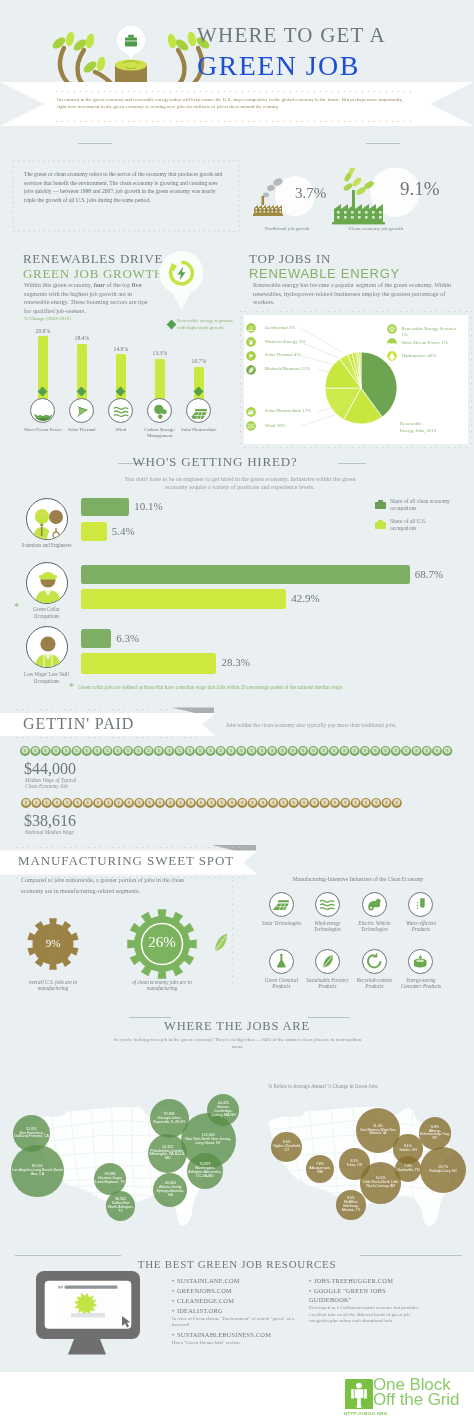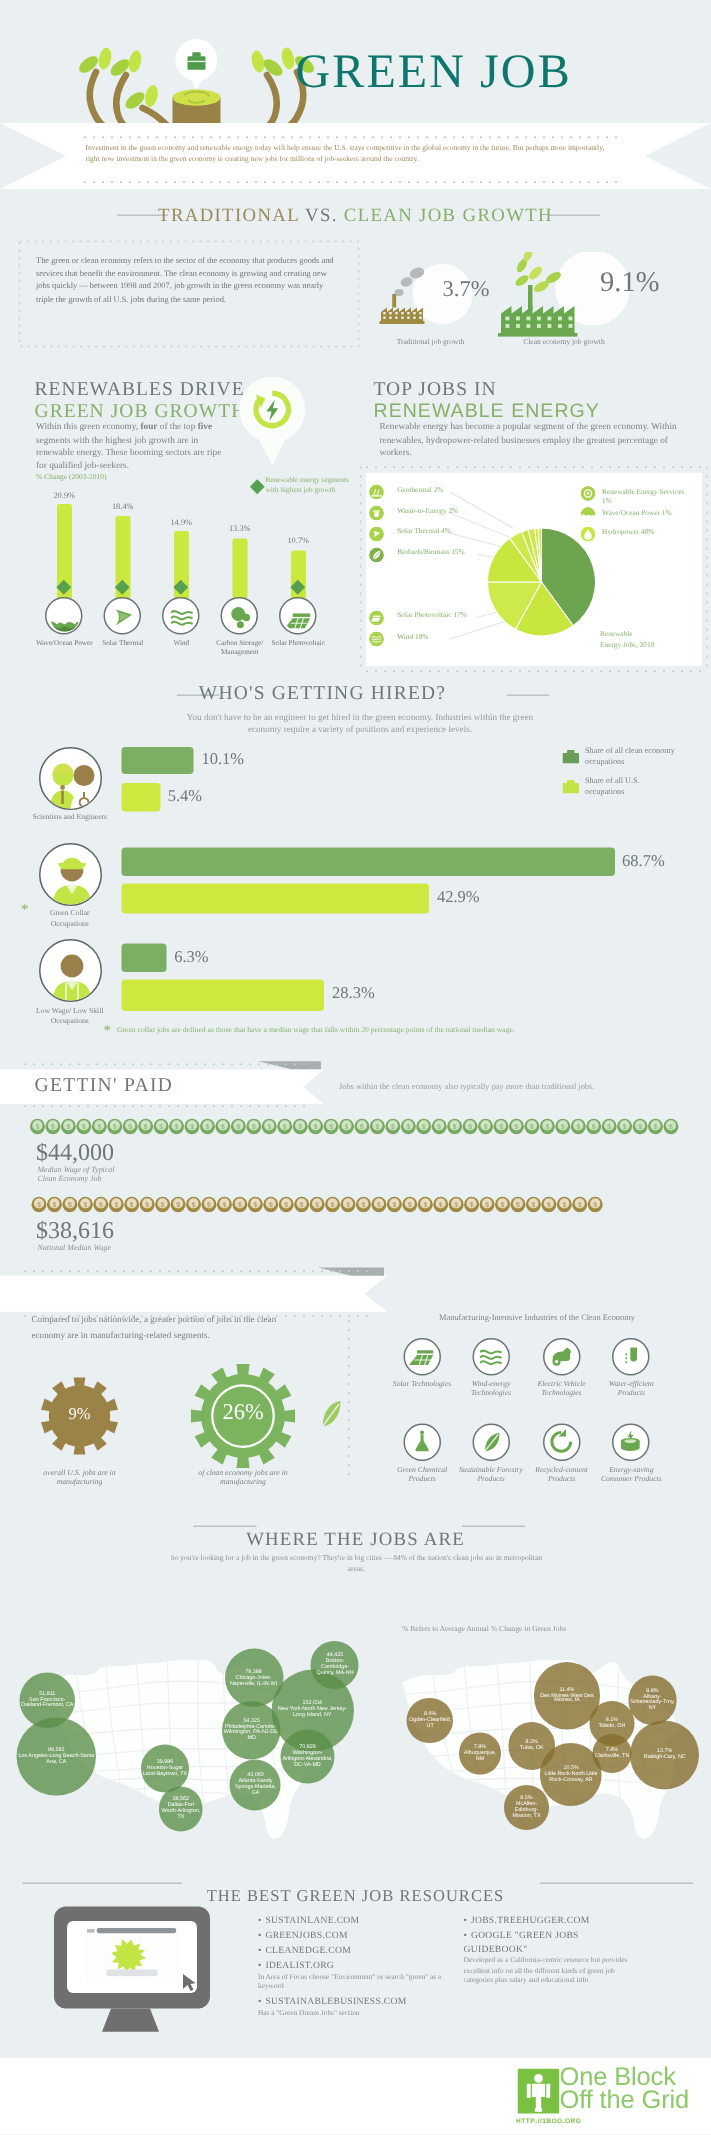--- a/index.html
+++ b/index.html
@@ -3,21 +3,21 @@
 <meta charset="utf-8">
 <title>Where To Get A Green Job</title>
 <style>
   html,body{margin:0;padding:0;}
   body{width:474px;height:1423px;background:#eaeff1;font-family:"Liberation Sans",sans-serif;overflow:hidden;}
   .page{width:474px;height:1423px;position:relative;background:#eaeff1;}
   .abs{position:absolute;}
   
   .hdr-title{position:absolute;left:197px;top:25px;}
   .hdr-t1{font-family:"Liberation Serif",serif;font-size:21px;letter-spacing:1.2px;color:#6f777a;line-height:1;white-space:nowrap;}
-  .hdr-t2{font-family:"Liberation Serif",serif;font-size:32px;letter-spacing:1.4px;color:#0f766e;line-height:1;margin-top:6px;white-space:nowrap;}
+  .hdr-t2{font-family:"Liberation Serif",serif;font-size:28px;letter-spacing:1.4px;color:#1d4ed8;line-height:1;margin-top:6px;white-space:nowrap;}
   .banner-txt{position:absolute;left:57px;top:96px;width:349px;font-size:5px;line-height:7.3px;color:#9a8a58;font-family:"Liberation Serif",serif;}
   .rule{position:absolute;background:#b9c2c4;height:1px;}
   
   .tv-head{position:absolute;top:136px;left:0;width:474px;text-align:center;font-family:"Liberation Serif",serif;font-size:12.5px;letter-spacing:0.9px;}
   .tv-a{color:#9a8a58;}
   .tv-vs{color:#6f777a;}
   .tv-b{color:#86b06a;}
   .tv-body{position:absolute;left:24px;top:170px;width:202px;font-family:"Liberation Serif",serif;font-size:5.6px;line-height:8.6px;color:#6c7477;}
   .tv-pct{position:absolute;font-family:"Liberation Serif",serif;color:#6f777a;}
   .tv-lab{font-family:"Liberation Serif",serif;font-size:5px;color:#7d868a;text-align:center;position:absolute;}
@@ -41,21 +41,21 @@
   
   .wh-title{position:absolute;top:454px;left:0;width:430px;text-align:center;font-family:"Liberation Serif",serif;font-size:13px;letter-spacing:0.8px;color:#6f777a;}
   .wh-sub{position:absolute;left:120px;top:475px;width:240px;text-align:center;font-family:"Liberation Serif",serif;font-size:6.1px;line-height:8.4px;color:#959da1;}
   .wh-legend{position:absolute;font-family:"Liberation Serif",serif;font-size:5.5px;line-height:7px;color:#7b8286;}
   .wh-bar{position:absolute;border-radius:2.5px;}
   .wh-val{position:absolute;font-family:"Liberation Serif",serif;font-size:11px;color:#6f777a;}
   .wh-lab{position:absolute;width:52px;text-align:center;font-family:"Liberation Serif",serif;font-size:5.1px;line-height:6.5px;color:#7b8286;}
   .wh-circ{position:absolute;width:42px;height:42px;border-radius:50%;border:1.2px solid #5e6669;background:#fff;box-sizing:border-box;overflow:hidden;}
   .wh-foot{position:absolute;left:78px;top:684px;width:390px;font-family:"Liberation Serif",serif;font-size:5.1px;color:#8bb36f;}
   
-  .gp-title{position:absolute;left:23px;top:715px;font-family:"Liberation Serif",serif;font-size:13px;letter-spacing:0.9px;color:#6f777a;}
+  .gp-title{position:absolute;left:23px;top:715px;font-family:"Liberation Serif",serif;font-size:16px;letter-spacing:0.9px;color:#6f777a;}
   .gp-sub{position:absolute;left:226px;top:722px;font-family:"Liberation Serif",serif;font-size:5.6px;color:#959da1;}
   .gp-val{position:absolute;font-family:"Liberation Serif",serif;font-size:16px;color:#6f777a;}
   .gp-lab{position:absolute;font-family:"Liberation Serif",serif;font-size:5.3px;line-height:6.4px;color:#8a9296;font-style:italic;}
   
   .mf-title{position:absolute;left:18px;top:853px;font-family:"Liberation Serif",serif;font-size:13px;letter-spacing:0.9px;color:#6f777a;}
   .mf-body{position:absolute;left:21px;top:875px;width:172px;font-family:"Liberation Serif",serif;font-size:6.1px;line-height:10.5px;color:#7b8286;}
   .mf-gearval{position:absolute;text-align:center;font-family:"Liberation Serif",serif;color:#fff;}
   .mf-gearlab{position:absolute;text-align:center;font-family:"Liberation Serif",serif;font-size:5.2px;line-height:6.4px;color:#7b8286;font-style:italic;}
   .mf-ind-title{position:absolute;left:258px;top:876px;width:200px;text-align:center;font-family:"Liberation Serif",serif;font-size:5.6px;color:#7b8286;}
   .mf-ind{position:absolute;width:44px;text-align:center;}
@@ -134,32 +134,28 @@
   <polygon points="60,7 116,7 116,20 60,20" fill="#a8adb0"></polygon>
   <polygon points="358,7 414,7 414,20 358,20" fill="#a8adb0"></polygon>
   <polygon points="0,4 474,4 474,48 0,48" fill="#ffffff"></polygon>
   <polygon points="0,4 44,26 0,48" fill="#eaeff1"></polygon>
   <polygon points="474,4 430,26 474,48" fill="#eaeff1"></polygon>
 </svg>
 <div class="abs dotline" style="left:56px;top:91px;width:360px;"></div>
 <div class="abs dotline" style="left:56px;top:121px;width:360px;"></div>
 
 <div class="hdr-title">
+  <div class="hdr-t1">WHERE TO GET A</div>
   <div class="hdr-t2">GREEN JOB</div>
 </div>
 
 <div class="banner-txt">Investment in the green economy and renewable energy today will help ensure the U.S. stays competitive in the global economy in the future. But perhaps more importantly, right now investment in the green economy is creating new jobs for millions of job-seekers around the country.</div>
 
 <div class="rule" style="left:78px;top:143px;width:34px;"></div>
 <div class="rule" style="left:366px;top:143px;width:34px;"></div>
-<div class="tv-head">
-  <span class="tv-a">TRADITIONAL</span>
-  <span class="tv-vs">VS.</span>
-  <span class="tv-b">CLEAN JOB GROWTH</span>
-</div>
 
 <svg class="abs" style="left:12px;top:160px;" width="228" height="72">
   <rect x="1" y="1" width="226" height="70" fill="none" stroke="#ccd4d6" stroke-width="1" stroke-dasharray="1.6 3.4"></rect>
 </svg>
 <div class="tv-body">The green or clean economy refers to the sector of the economy that produces goods and services that benefit the environment. The clean economy is growing and creating new jobs quickly — between 1998 and 2007, job growth in the green economy was nearly triple the growth of all U.S. jobs during the same period.</div>
 
 <svg class="abs" style="left:248px;top:168px;" width="226" height="62">
   <circle cx="47" cy="28" r="20" fill="#fdfdfd"></circle>
   <circle cx="147" cy="24" r="25" fill="#fdfdfd"></circle>
 
@@ -766,20 +762,21 @@
 <div class="gp-lab" style="left:25px;top:783px;">Clean Economy Job</div>
 <div class="gp-val" style="left:24px;top:812px;">$38,616</div>
 <div class="gp-lab" style="left:25px;top:829px;">National Median Wage</div>
 
 <svg class="abs" style="left:0;top:843px;" width="272" height="36">
   <polygon points="212,2 256,2 256,8 236,8" fill="#a9aeb1"></polygon>
   <polygon points="0,7.5 258,7.5 243,19.5 258,31.5 0,31.5" fill="#ffffff"></polygon>
 </svg>
 <div class="abs dotline-g" style="left:16px;top:847px;width:230px;"></div>
 <div class="abs dotline-g" style="left:16px;top:877px;width:230px;"></div>
+<div class="mf-title">MANUFACTURING SWEET SPOT</div>
 <div class="mf-body">Compared to jobs nationwide, a greater portion of jobs in the clean economy are in manufacturing-related segments.</div>
 <div class="abs dotcol-g" style="left:232px;top:880px;height:108px;"></div>
 
 <svg class="abs" style="left:26px;top:917px;" width="54" height="54">
   <g id="gearUS">
         <circle cx="27" cy="27" r="20.5" fill="#9b8247"></circle>
         <path d="M24.07,7.72 L23.09,1.30 L30.91,1.30 L29.93,7.72 Z" fill="#9b8247"></path>
         <path d="M35.96,9.68 L38.95,3.91 L45.27,8.50 L40.70,13.13 Z" fill="#9b8247"></path>
         <path d="M44.43,18.26 L50.24,15.34 L52.65,22.77 L46.24,23.83 Z" fill="#9b8247"></path>
         <path d="M46.24,30.17 L52.65,31.23 L50.24,38.66 L44.43,35.74 Z" fill="#9b8247"></path>

